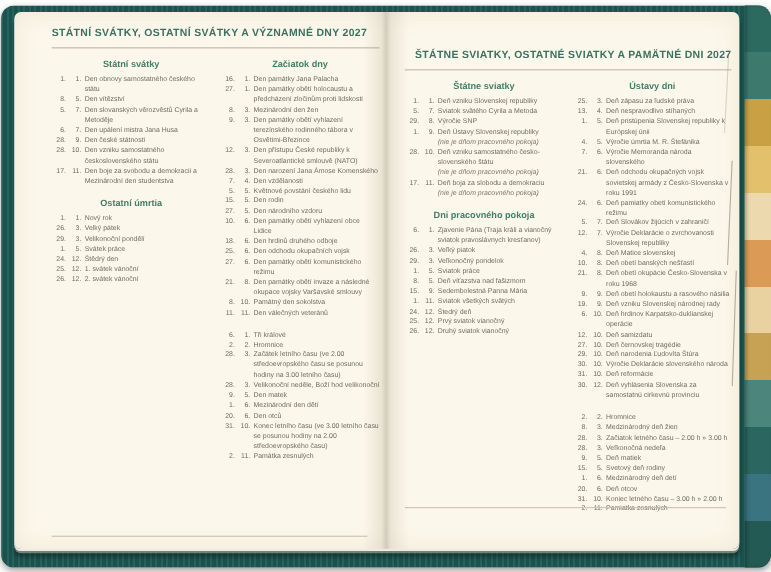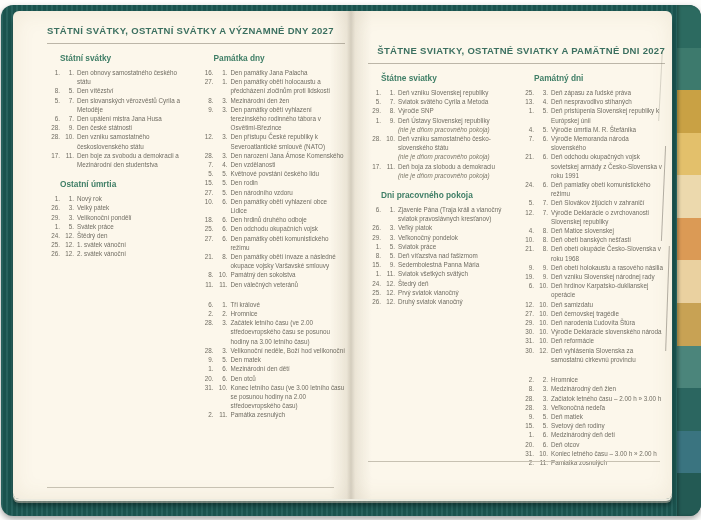--- a/index.html
+++ b/index.html
@@ -21,21 +21,21 @@
          box-shadow:inset 0 0 22px rgba(130,110,60,.10);}
   .page-right{width:322px;border-radius:0 6px 6px 0;padding-left:18px;padding-right:7px;
          box-shadow:inset 0 0 22px rgba(130,110,60,.10);}
   .gutter{position:absolute;left:317px;top:0;bottom:0;width:42px;pointer-events:none;
          background:linear-gradient(90deg,rgba(70,55,25,0) 0%,rgba(70,55,25,.07) 40%,
                     rgba(45,35,15,.17) 50%,rgba(70,55,25,.07) 60%,rgba(70,55,25,0) 100%);}
   .page-title{font-size:9.5px;font-weight:bold;letter-spacing:.3px;color:var(--title,#3c7060);}
   .page-right .page-title{text-align:right;margin-top:20px;}
   .title-rule{height:1px;background:#bcb6a8;margin-top:7px;}
   .cols{display:grid;grid-template-columns:1fr 1fr;column-gap:9px;margin-top:6px;}
-  .sec-heading{font-size:8.3px;font-weight:bold;color:var(--heading,#3f7e66);margin:10px 0 5px 13px;}
+  .sec-heading{font-size:8.3px;font-weight:bold;color:var(--heading,#3f7e66);margin:10px 0 5px 0;text-align:center;}
   .col > .sec-heading:first-child{margin-top:3px;}
   .sec-list.gap-top{margin-top:11px;}
   .entry{display:grid;grid-template-columns:13px 11px 1fr;column-gap:3px;
          font-size:6.3px;line-height:9.2px;color:var(--text,#706d63);}
   .entry .day,.entry .mon{text-align:right;}
   .entry .note{font-style:italic;display:inline-block;white-space:nowrap;color:#7c7869;}
   .footer-rule{position:absolute;height:1px;background:#c7c1b2;}
   .page-left .footer-rule{left:34px;right:16px;bottom:11px;}
   .page-right .footer-rule{left:18px;right:12px;bottom:37px;}
   .edge-line{position:absolute;width:1px;background:rgba(120,115,105,.55);}
@@ -127,21 +127,21 @@
                 <span class="txt">1. svátek vánoční</span>
               </div>
               <div class="entry">
                 <span class="day">26.</span>
                 <span class="mon">12.</span>
                 <span class="txt">2. svátek vánoční</span>
               </div>
             </div>
           </div>
           <div class="col">
-            <div class="sec-heading">Památka dny</div>
+            <div class="sec-heading">Začiatok dny</div>
             <div class="sec-list">
               <div class="entry">
                 <span class="day">16.</span>
                 <span class="mon">1.</span>
                 <span class="txt">Den památky Jana Palacha</span>
               </div>
               <div class="entry">
                 <span class="day">27.</span>
                 <span class="mon">1.</span>
                 <span class="txt">Den památky obětí holocaustu a předcházení zločinům proti lidskosti</span>
@@ -360,21 +360,21 @@
                 <span class="txt">Prvý sviatok vianočný</span>
               </div>
               <div class="entry">
                 <span class="day">26.</span>
                 <span class="mon">12.</span>
                 <span class="txt">Druhý sviatok vianočný</span>
               </div>
             </div>
           </div>
           <div class="col">
-            <div class="sec-heading">Památný dni</div>
+            <div class="sec-heading">Ústavy dni</div>
             <div class="sec-list">
               <div class="entry">
                 <span class="day">25.</span>
                 <span class="mon">3.</span>
                 <span class="txt">Deň zápasu za ľudské práva</span>
               </div>
               <div class="entry">
                 <span class="day">13.</span>
                 <span class="mon">4.</span>
                 <span class="txt">Deň nespravodlivo stíhaných</span>

